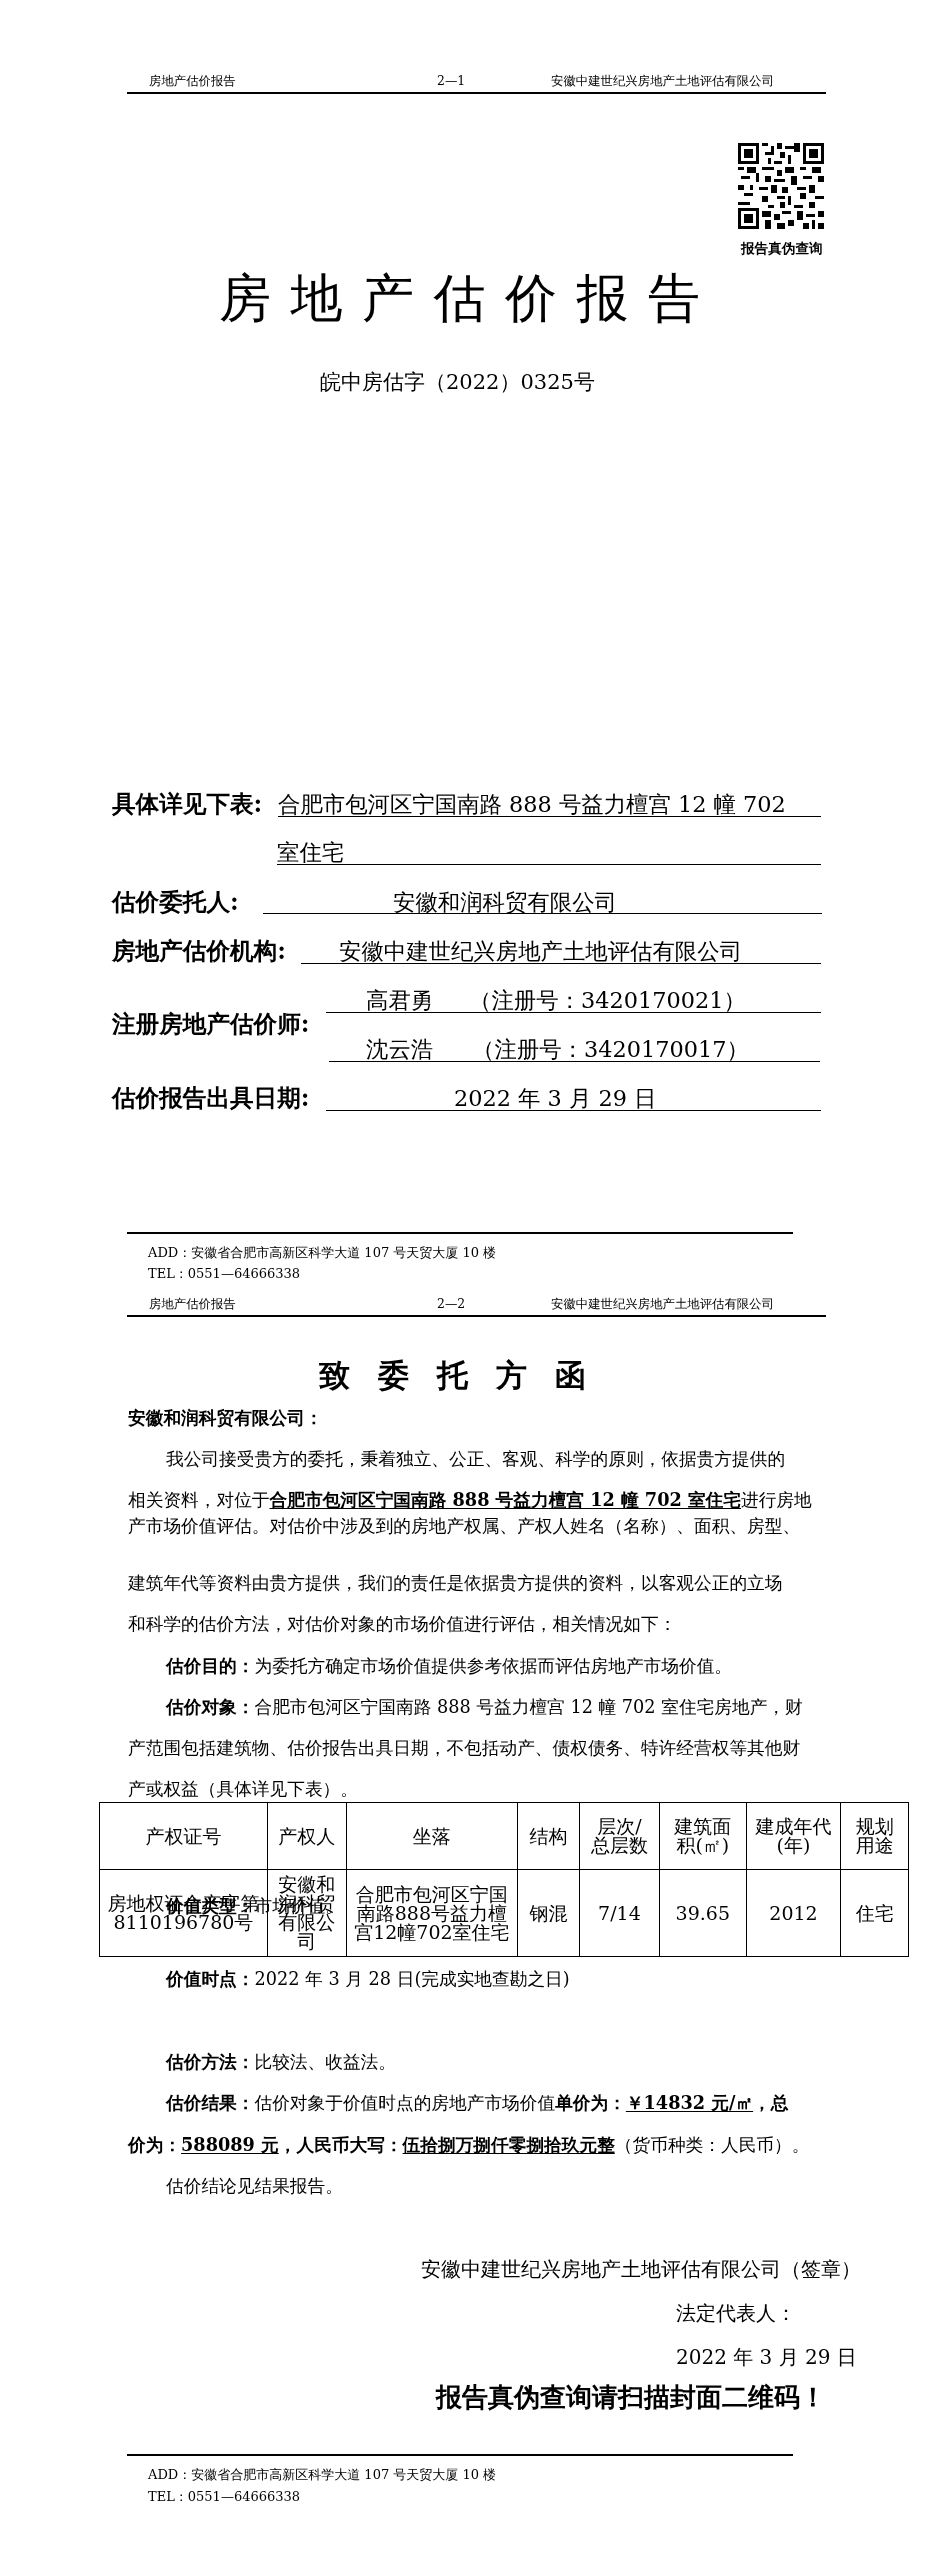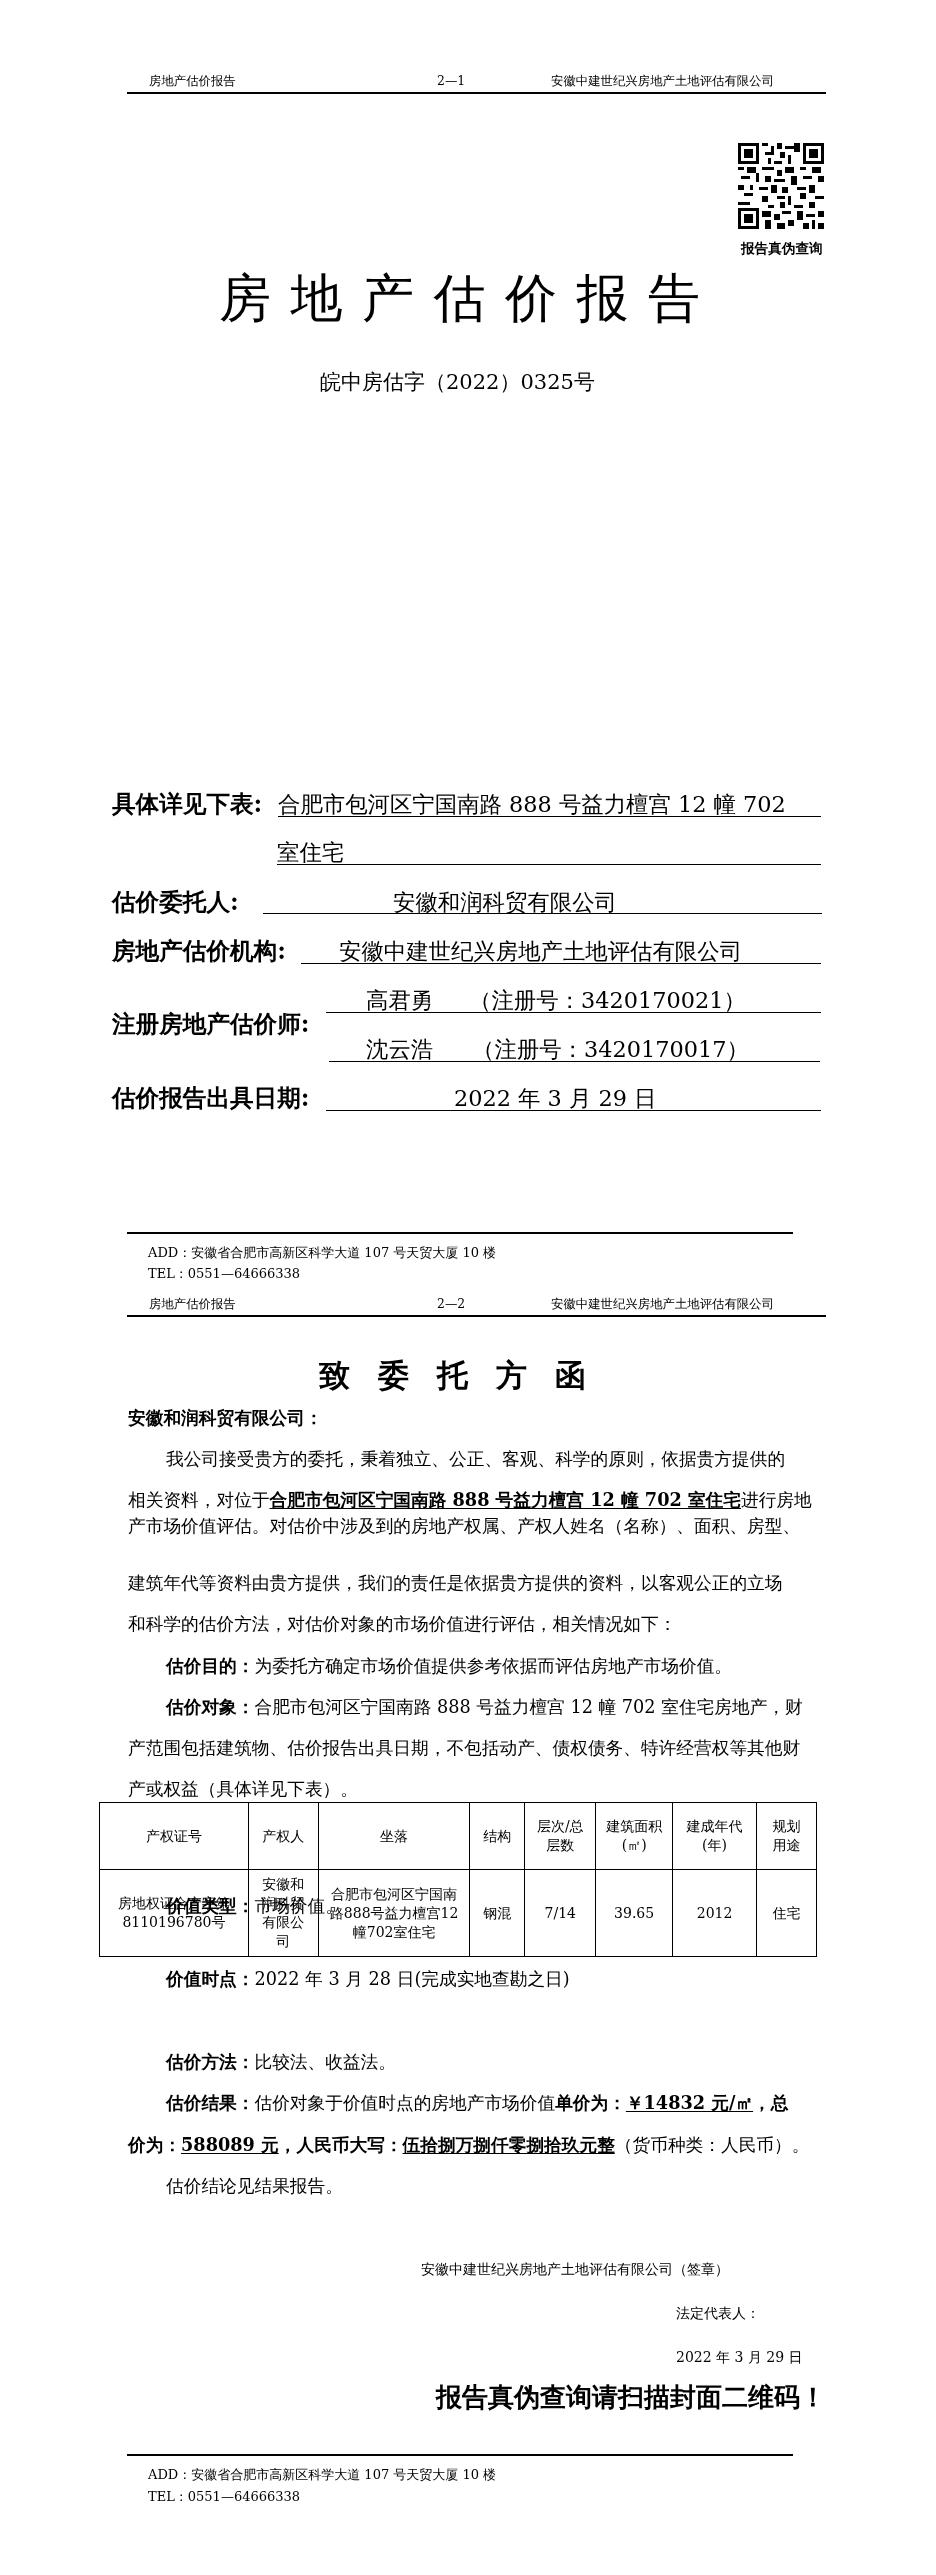--- a/index.html
+++ b/index.html
@@ -13,26 +13,26 @@
   .cover-title { left: 219px; top: 264px; font-size: 52px; letter-spacing: 19.5px; }
   .doc-no { left: 320px; top: 368px; font-size: 21px; }
   .info-label { font-size: 23.6px; font-weight: bold; line-height: 26px; }
   .info-line { position: absolute; height: 1.2px; background: #000; }
   .info-value { font-size: 22.4px; line-height: 26px; }
   .footer-text { font-size: 13px; line-height: 15.3px; margin-left: 12px; }
   .letter-title { left: 319px; top: 1355px; font-size: 31px; font-weight: bold; letter-spacing: 28px; }
   .body-text { font-size: 17.7px; line-height: 20px; }
   .b { font-weight: bold; }
   .u { text-decoration: underline; text-underline-offset: 2.4px; }
-  table.prop { position: absolute; left: 99px; top: 1802px; width: 718px; border-collapse: collapse;
-               font-size: 14px; line-height: 19px; }
+  table.prop { position: absolute; left: 99px; top: 1802px; width: 810px; border-collapse: collapse;
+               font-size: 19px; line-height: 19px; }
   table.prop td, table.prop th { border: 1.2px solid #000; text-align: center; vertical-align: middle; font-weight: normal; padding: 0 2.4px; }
   table.prop tr.head { height: 67px; }
   table.prop tr.row { height: 87px; }
-  .sig { font-size: 14px; line-height: 19px; }
+  .sig { font-size: 20px; line-height: 19px; }
   .notice { left: 436px; top: 2380px; font-size: 26px; font-weight: bold; }
 </style>
 </head>
 <body>
 
 <div>
   <span class="abs hdr-text" style="left:149px;top:74px;">房地产估价报告</span>
   <span class="abs hdr-text" style="left:437px;top:74px;">2—1</span>
   <span class="abs hdr-text" style="left:551px;top:74px;">安徽中建世纪兴房地产土地评估有限公司</span>
   <div class="rule" style="left:127px;top:92px;width:699px;"></div>

